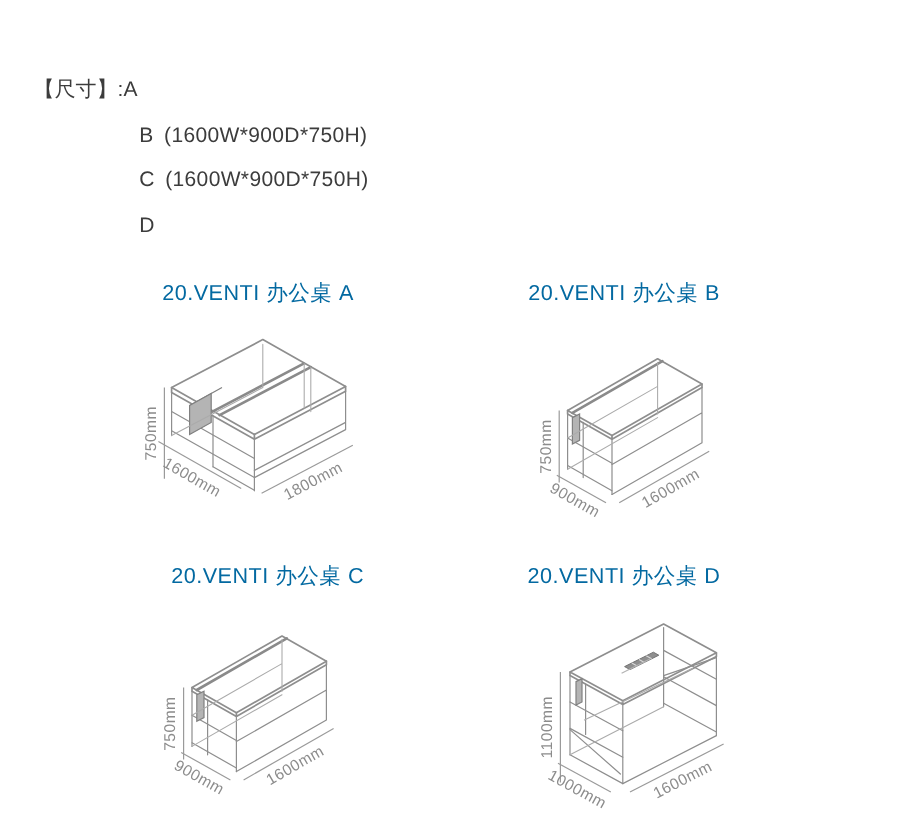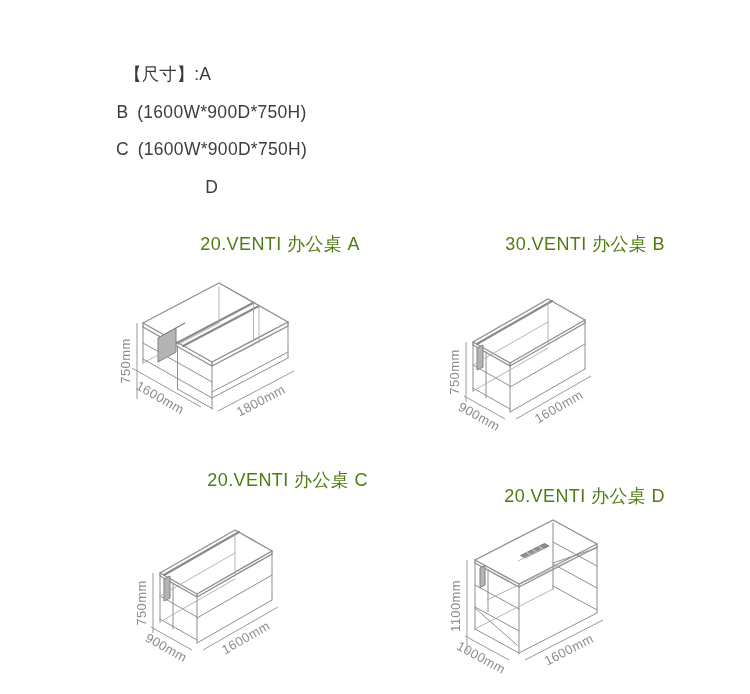--- a/index.html
+++ b/index.html
@@ -2,29 +2,29 @@
 <html><head>
 <meta charset="utf-8">
 <style>
   html,body{margin:0;padding:0;background:#ffffff;}
   #page{
     position:relative;width:750px;height:694px;background:#ffffff;overflow:hidden;
     font-family:"Liberation Sans","DejaVu Sans",sans-serif;
   }
   
   #spec-block{position:absolute;left:28px;top:56px;color:#3c3c3c;font-size:17.5px;}
-  .spec-line{height:37.5px;line-height:37.5px;display:flex;align-items:center;justify-content:center;}
+  .spec-line{height:37.5px;line-height:37.5px;display:flex;align-items:center;}
   .spec-line .indent{width:88px;flex:0 0 88px;}
   .spec-line .label{white-space:pre;}
   .spec-line .model{white-space:pre;}
   .spec-line .dims{margin-left:9px;white-space:pre;letter-spacing:0.3px;}
   
   .fig-title{
-    position:absolute;width:290px;text-align:right;
-    color:#4d7c0f;font-size:18px;letter-spacing:0.4px;white-space:nowrap;
+    position:absolute;width:290px;text-align:center;
+    color:#0369a1;font-size:18px;letter-spacing:0.4px;white-space:nowrap;
   }
   
   svg.desk{position:absolute;overflow:visible;}
   .ln{stroke:#8e8e8e;stroke-width:1.4;fill:none;stroke-linejoin:round;stroke-linecap:round;}
   .ln2{stroke:#8e8e8e;stroke-width:1;fill:none;stroke-linecap:round;}
   .thick{stroke:#8a8a8a;stroke-width:2.2;fill:none;stroke-linecap:round;}
   .thru{stroke:#ababab;stroke-width:0.9;fill:none;stroke-linecap:round;}
   .dim{stroke:#9a9a9a;stroke-width:1;fill:none;}
   .dimtext{font-size:13px;fill:#8c8c8c;letter-spacing:0.4px;}
   .grayfill{fill:#b4b4b4;stroke:#808080;stroke-width:1;}
@@ -53,23 +53,23 @@
       <span class="model">C</span>
       <span class="dims">(1600W*900D*750H)</span>
     </div>
     <div class="spec-line">
       <span class="indent"></span>
       <span class="model">D</span>
     </div>
   </div>
 
   <div class="fig-title" style="left:70px;top:232px;">20.VENTI 办公桌 A</div>
-  <div class="fig-title" style="left:375px;top:232px;">30.VENTI 办公桌 B</div>
+  <div class="fig-title" style="left:375px;top:232px;">20.VENTI 办公桌 B</div>
   <div class="fig-title" style="left:78px;top:468px;">20.VENTI 办公桌 C</div>
-  <div class="fig-title" style="left:375px;top:484px;">20.VENTI 办公桌 D</div>
+  <div class="fig-title" style="left:375px;top:468px;">20.VENTI 办公桌 D</div>
 
   <svg class="desk" style="left:100px;top:268px;" width="270" height="165" viewBox="0 0 270 165">
     <g>
       <path class="ln" d="M119,15 L43,55 L112,94 L188,54 Z"></path>
       <path class="ln" d="M43,55 L43,59 L112,98 L188,58 L188,54 M112,94 L112,98"></path>
       <path class="thick" d="M83,78 L159,38"></path>
       <path class="thick" d="M77,75 L153,35"></path>
     </g>
     <g>
       <path class="ln2" d="M43,59 L43,95 M77.5,78.5 L77.5,121 M112,98 L112,141"></path>

